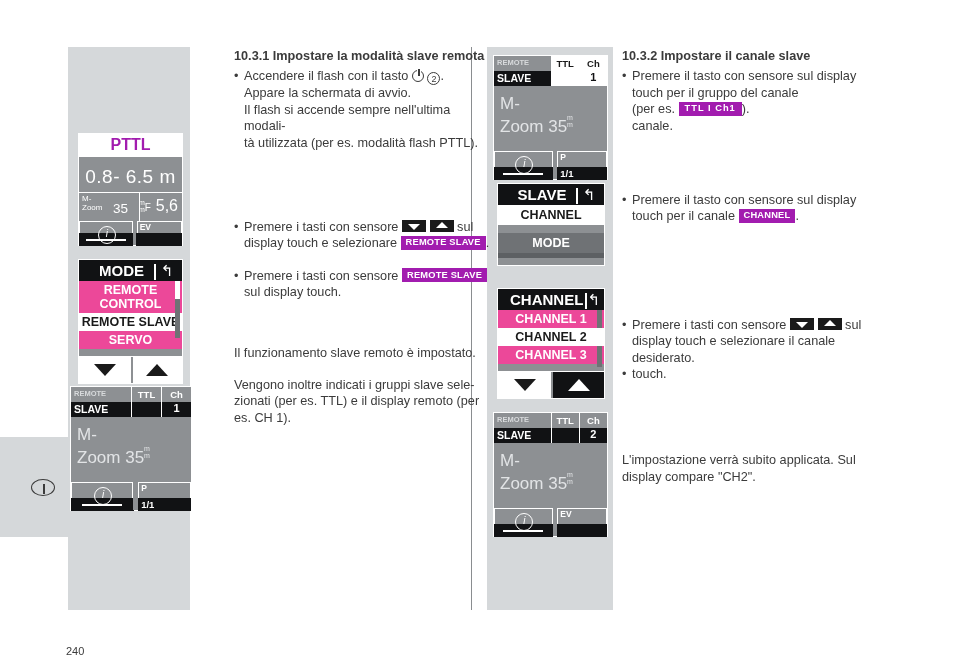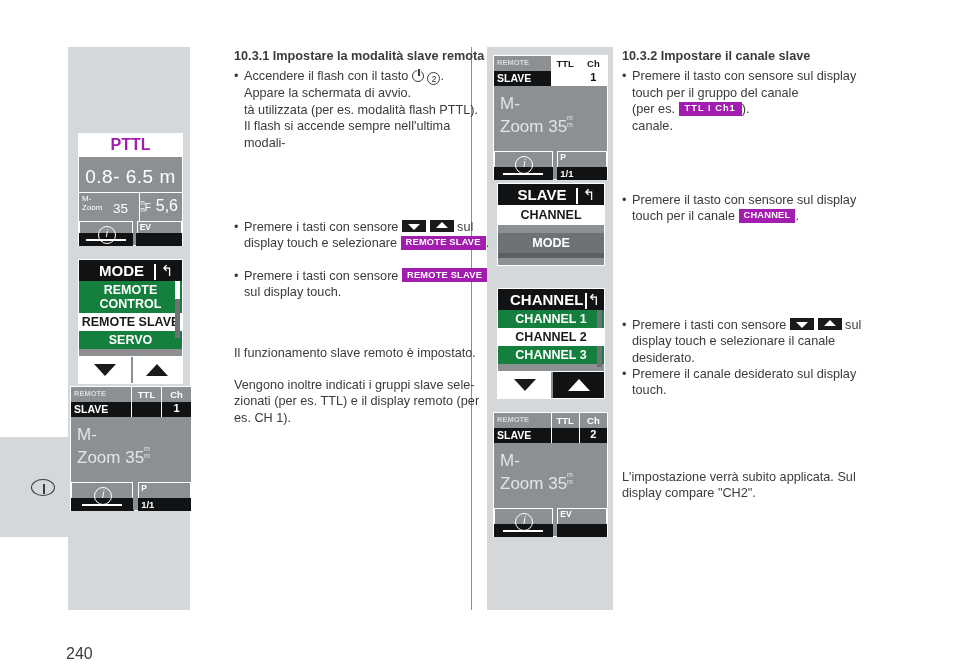--- a/index.html
+++ b/index.html
@@ -55,21 +55,21 @@
   .margin-icon .bar {
     position: absolute;
     left: 11px; top: 3.5px;
     width: 1.6px; height: 10px;
     background: #3b3b3b;
   }
 
   .page-number {
     position: absolute;
     left: 66px; top: 645px;
-    font-size: 16px;
+    font-size: 11px;
     color: #3b3b3b;
   }
 
   
   .textcol {
     position: absolute;
     font-size: 12.7px;
     line-height: 16.4px;
     color: #3b3b3b;
   }
@@ -383,21 +383,21 @@
   }
   .menu-item {
     color: #ffffff;
     font-size: 12.5px;
     font-weight: bold;
     text-align: center;
     padding: 2px 0 2px 0;
     background: #6f7275;
     box-sizing: border-box;
   }
-  .menu-item.alt { background: #15803d; }
+  .menu-item.alt { background: #ec4899; }
   .menu-item.sel { background: #ffffff; color: #1a1a1a; }
   .menu-fill { background: #8d9093; }
   .menu-arrows {
     display: flex;
     height: 26px;
     border-top: 1.5px solid #ffffff;
   }
   .menu-arrows .a {
     width: 50%;
     background: #ffffff;
@@ -534,22 +534,22 @@
 </div>
 
 <div class="textcol" style="left:202px; top:48px; width:258px;margin-left:32px;">
   <h3>10.3.1 Impostare la modalità slave remota</h3>
 
   <div class="bullet-item">
     <div><span>Accendere il flash con il tasto</span>
       <span class="pwr-icon"></span>
       <span class="circ2">2</span><span>.</span></div>
     <div>Appare la schermata di avvio.</div>
+    <div>Il flash si accende sempre nell'ultima modali-</div>
     <div>tà utilizzata (per es. modalità flash PTTL).</div>
-    <div>Il flash si accende sempre nell'ultima modali-</div>
   </div>
 
   <div class="gap-m"></div>
 
 
   <div style="height:52px;"></div>
 
   <div class="bullet-item">
     <div><span>Premere i tasti con sensore</span>
       <span class="iarrow down"></span>
@@ -709,21 +709,20 @@
   <div class="bullet-item">
     <div><span>Premere i tasti con sensore</span>
       <span class="iarrow down"></span>
       <span class="iarrow up"></span>
       <span>sul</span></div>
     <div>display touch e selezionare il canale</div>
     <div>desiderato.</div>
   </div>
 
   <div class="bullet-item">
-    <div>Premere il canale desiderato sul display</div>
     <div>touch.</div>
   </div>
 
   <div style="height:70px;"></div>
 
   <div class="para">
     <div>L'impostazione verrà subito applicata. Sul</div>
     <div>display compare "CH2".</div>
   </div>
 </div>

